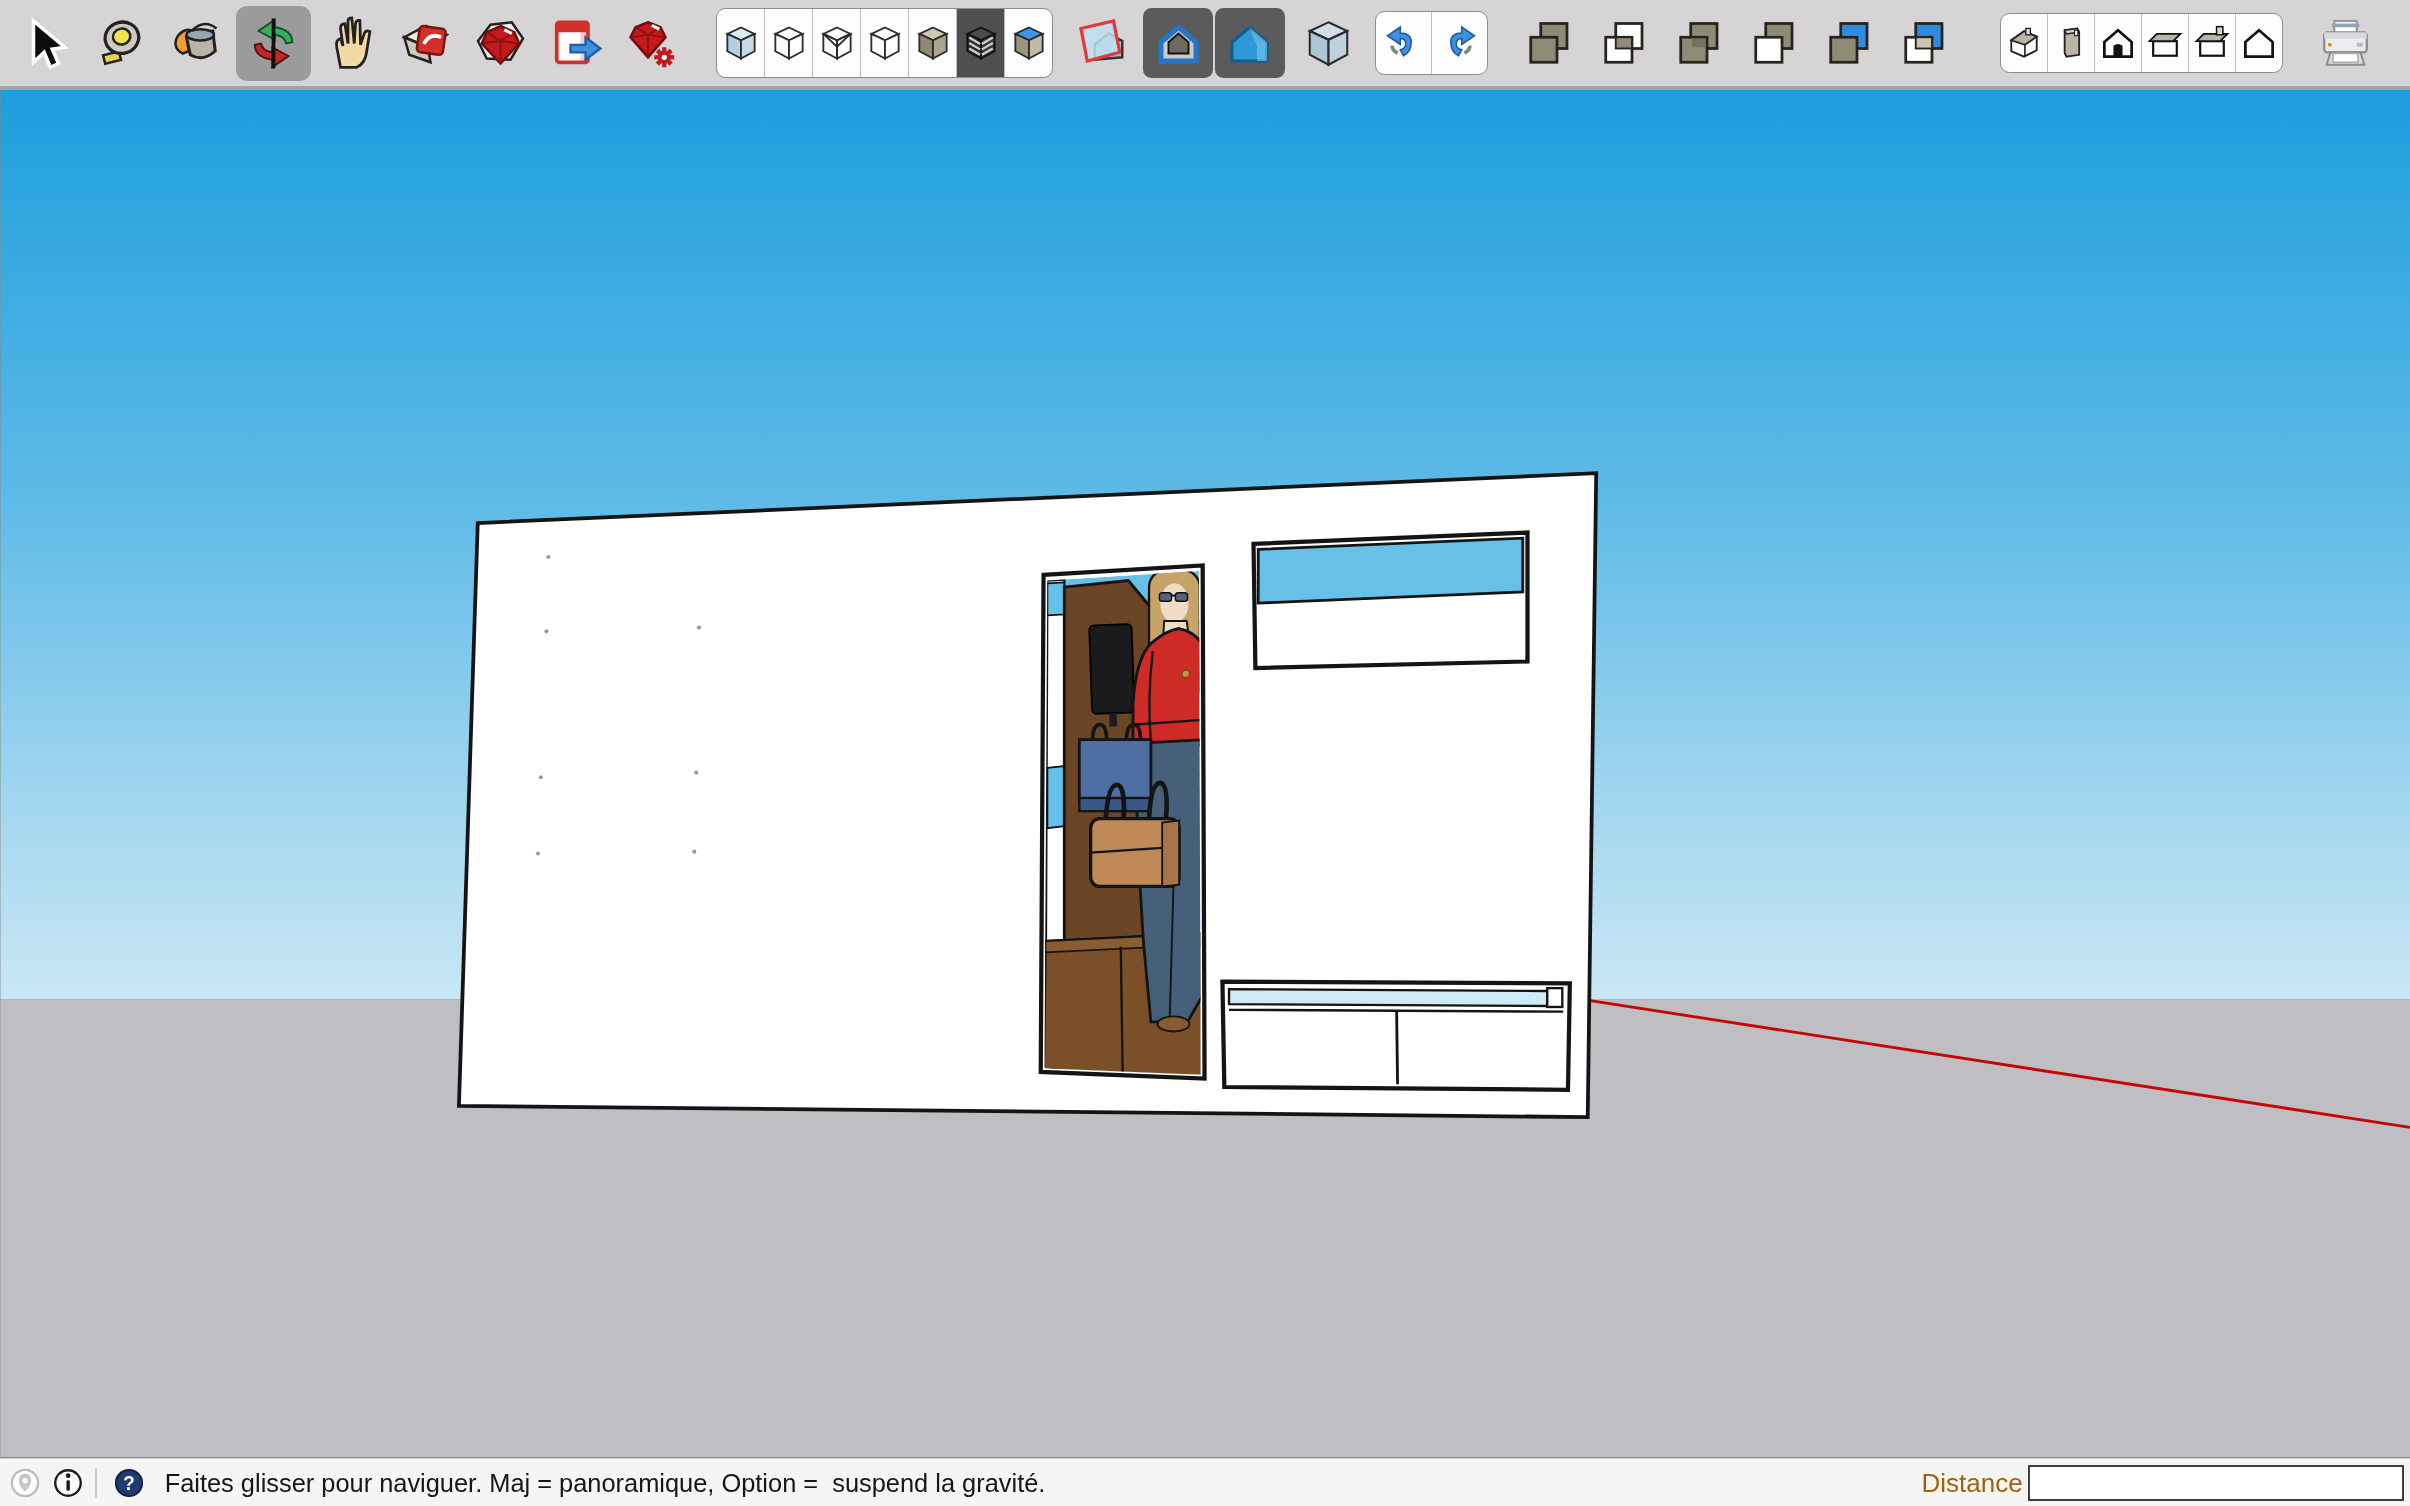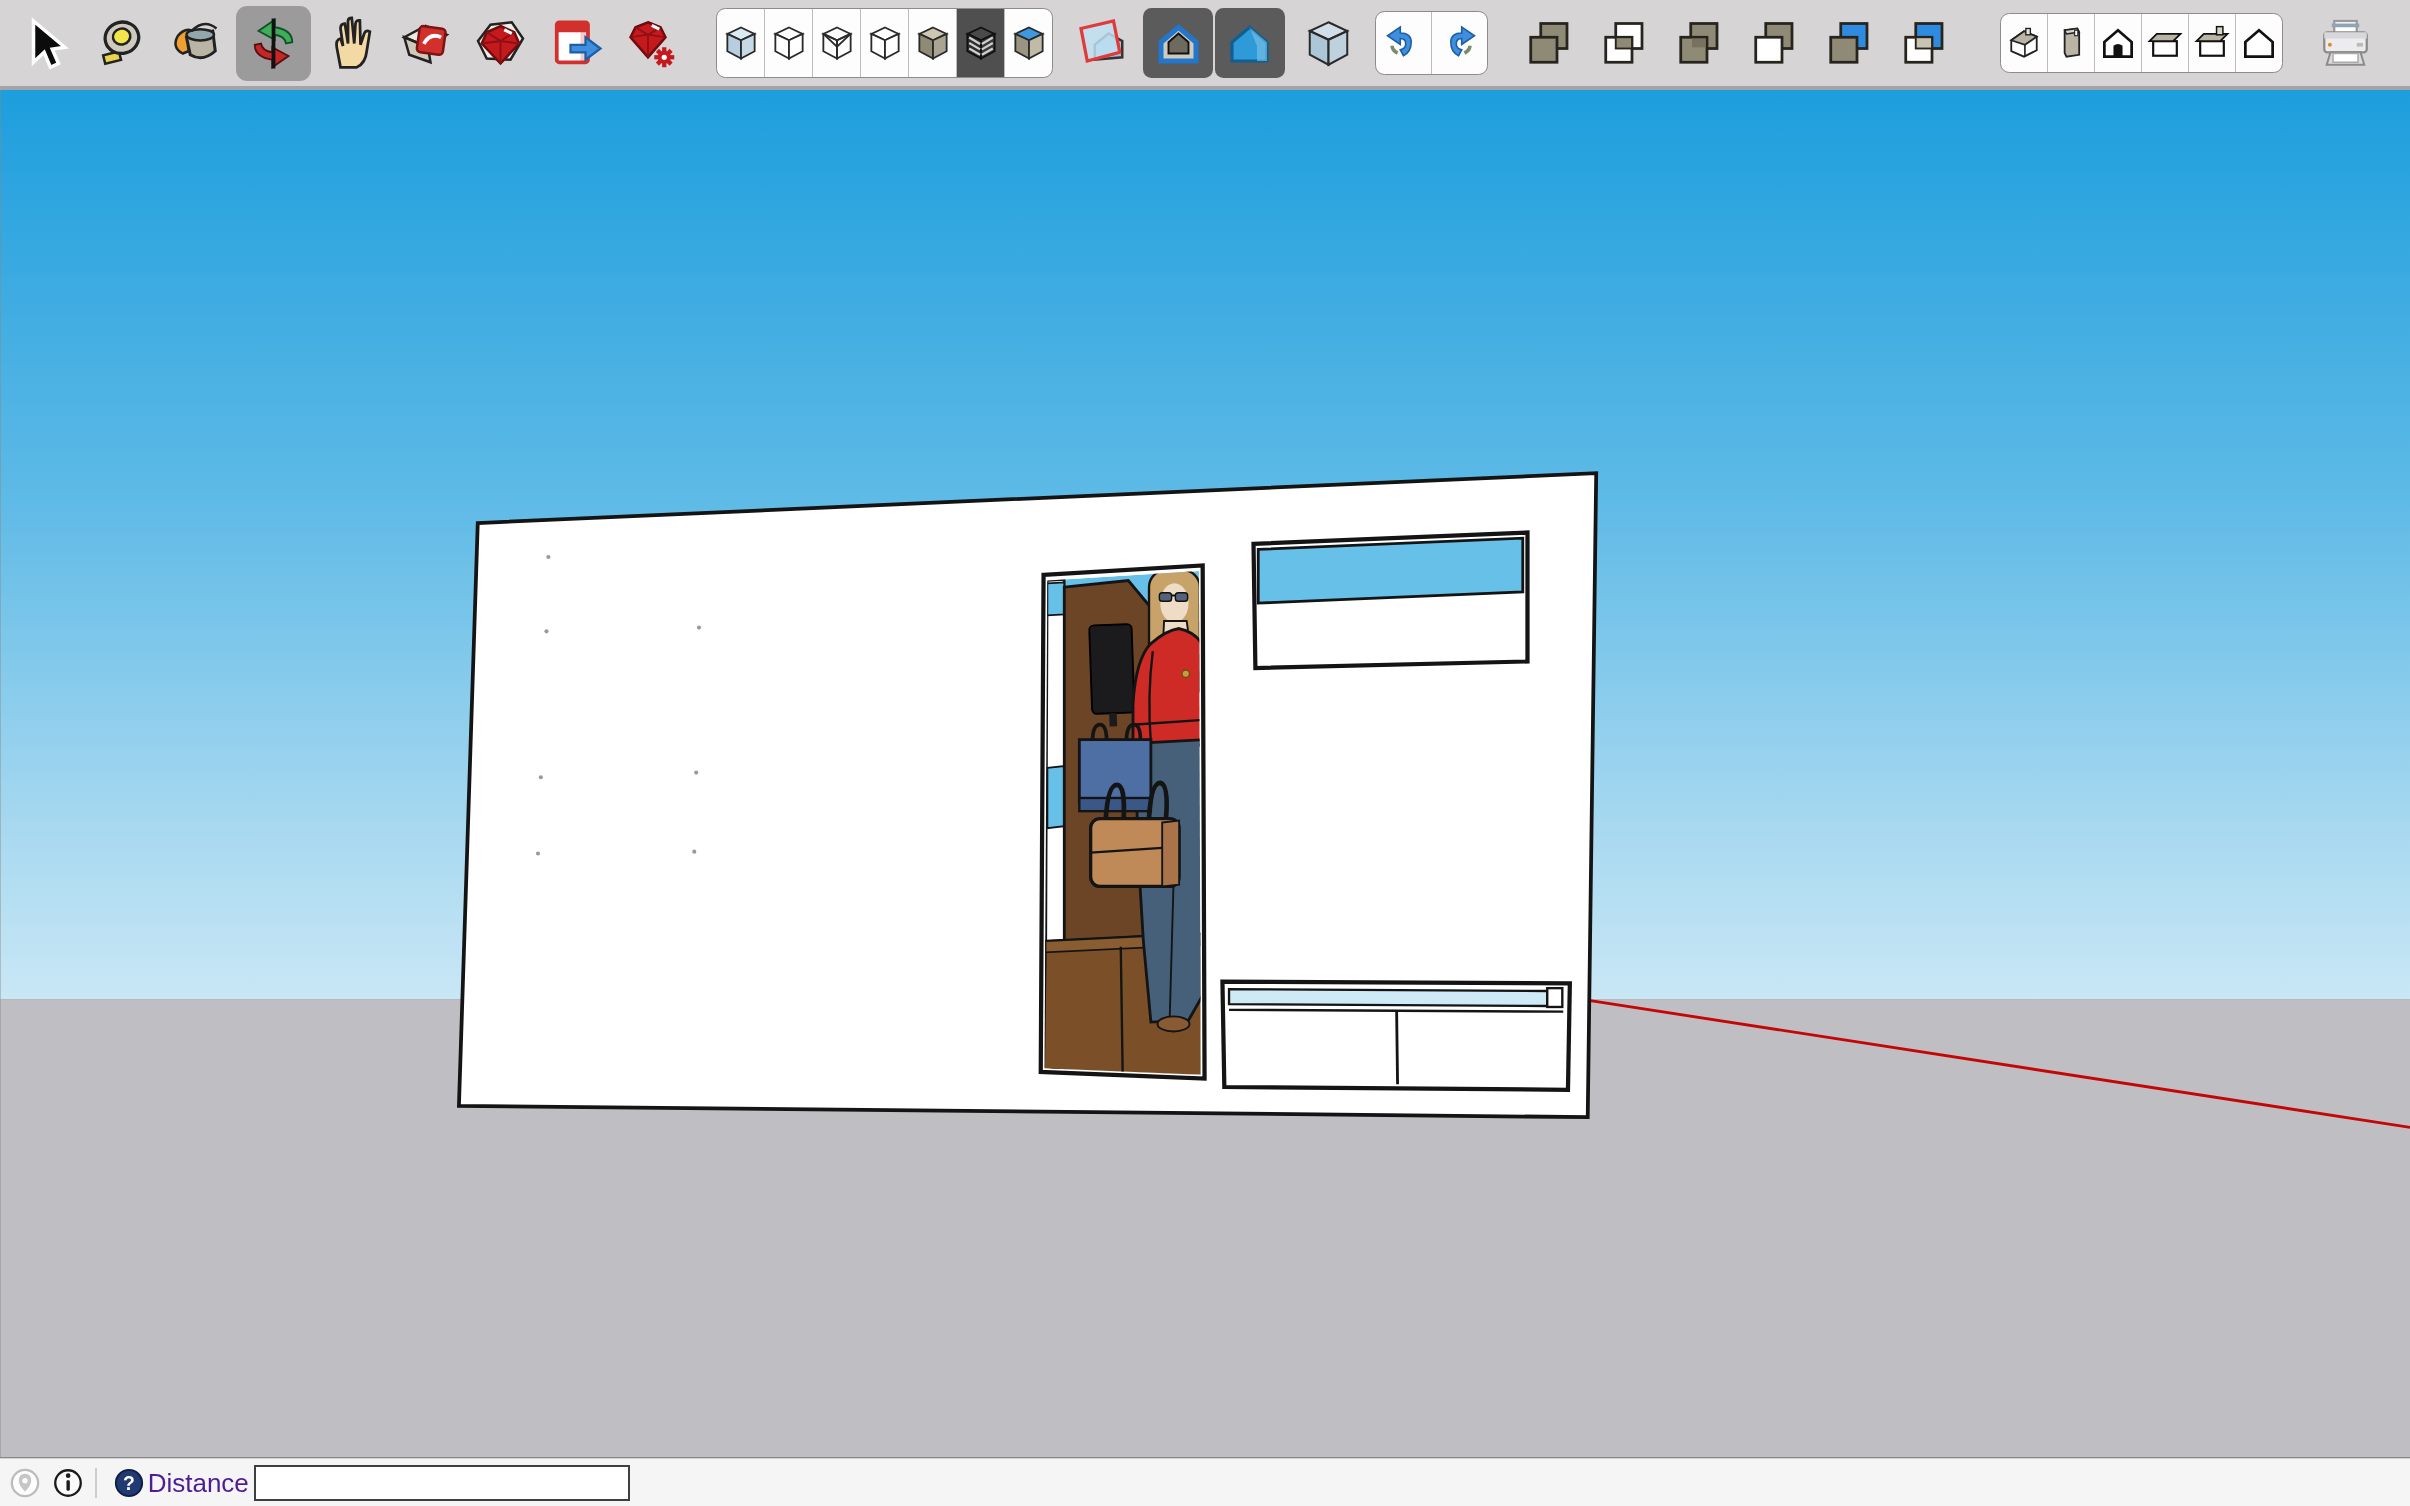--- a/index.html
+++ b/index.html
@@ -38,21 +38,21 @@
   #viewport svg{display:block;}
 
   
   #statusbar{position:absolute;left:0;top:1458px;width:2411px;height:49px;background:#f5f5f6;
              border-top:1.9px solid #d2d2d2;display:flex;align-items:center;box-sizing:border-box;}
   .sbtn{width:38px;height:38px;display:flex;align-items:center;justify-content:center;margin-left:5.6px;flex:0 0 auto;}
   .sbtn svg{width:34px;height:34px;display:block;}
   .sb-sep{width:1.9px;height:30px;background:#cccccc;margin:0 7.5px;flex:0 0 auto;}
   #sb-message{margin-left:17px;font-size:25.4px;color:#161616;white-space:pre;flex:1 1 auto;overflow:hidden;}
   #sb-measure{display:flex;align-items:center;margin-right:7.5px;flex:0 0 auto;}
-  #sb-measure .mlabel{font-size:26px;color:#4c1d95;margin-right:5.6px;}
+  #sb-measure .mlabel{font-size:26px;color:#a16207;margin-right:5.6px;}
   #sb-measure input{width:360px;height:32px;border:2.8px solid #3f3f3f;border-radius:0;background:#fff;
                     font-size:22.6px;font-family:"Liberation Sans",sans-serif;padding:0 5.6px;outline:none;}
 </style>
 </head>
 <body>
 
 <div id="app">
 
   <div id="toolbar">
       <div class="tgroup" id="g-nav-tools">
@@ -536,20 +536,21 @@
           </svg>
         </span>
         <span class="sb-sep"></span>
         <span class="sbtn">
           <svg viewBox="0 0 44 44" xmlns="http://www.w3.org/2000/svg">
             <circle cx="22" cy="22" r="17" fill="#223a72" stroke="#0e1e44" stroke-width="2.5"></circle>
     <text x="22" y="30.5" font-size="25" font-weight="bold" fill="#fff" text-anchor="middle" font-family="Liberation Sans, sans-serif">?</text>
           </svg>
         </span>
       </span>
+    <span id="sb-message">Faites glisser pour naviguer. Maj = panoramique, Option =  suspend la gravité.</span>
     <span id="sb-measure">
       <span class="mlabel">Distance</span>
       <input type="text" value="" style="">
     </span>
   </div>
 
 </div>
 
 
 </body></html>

